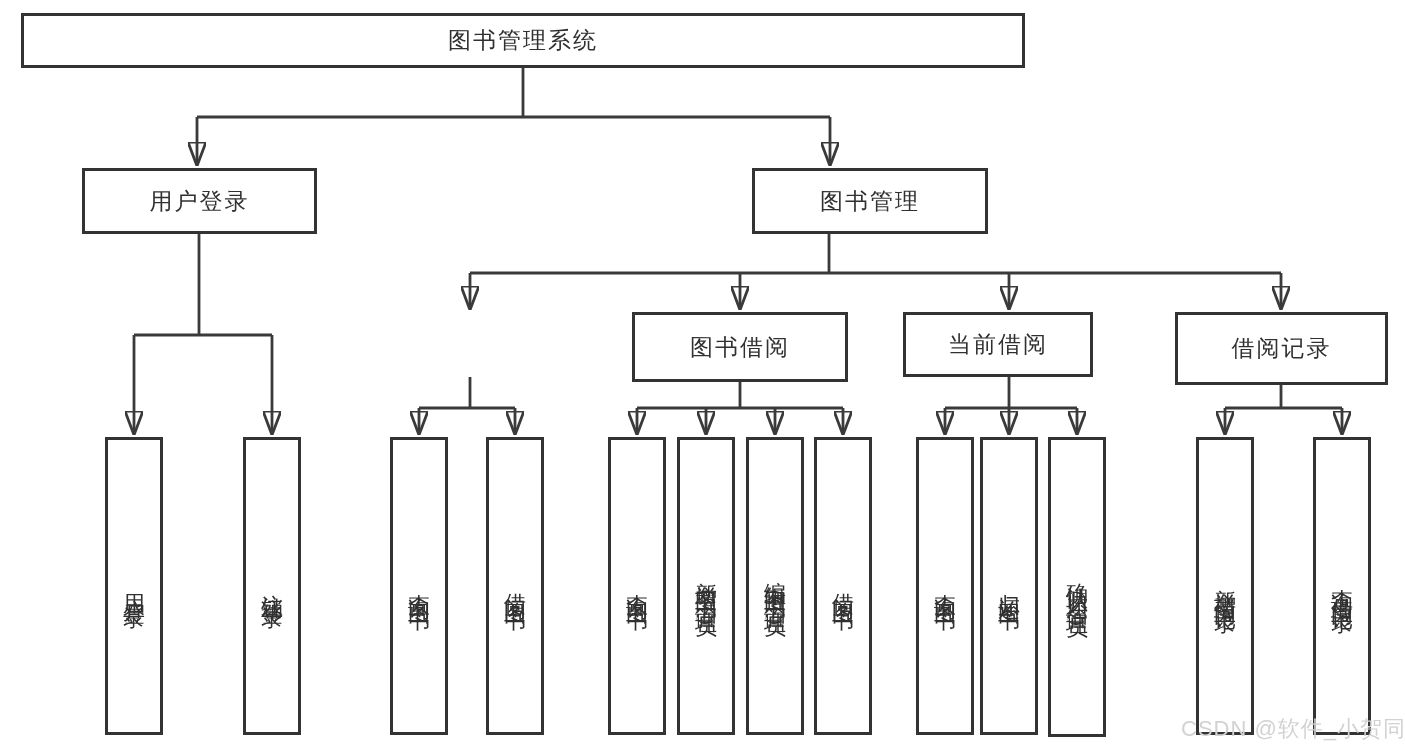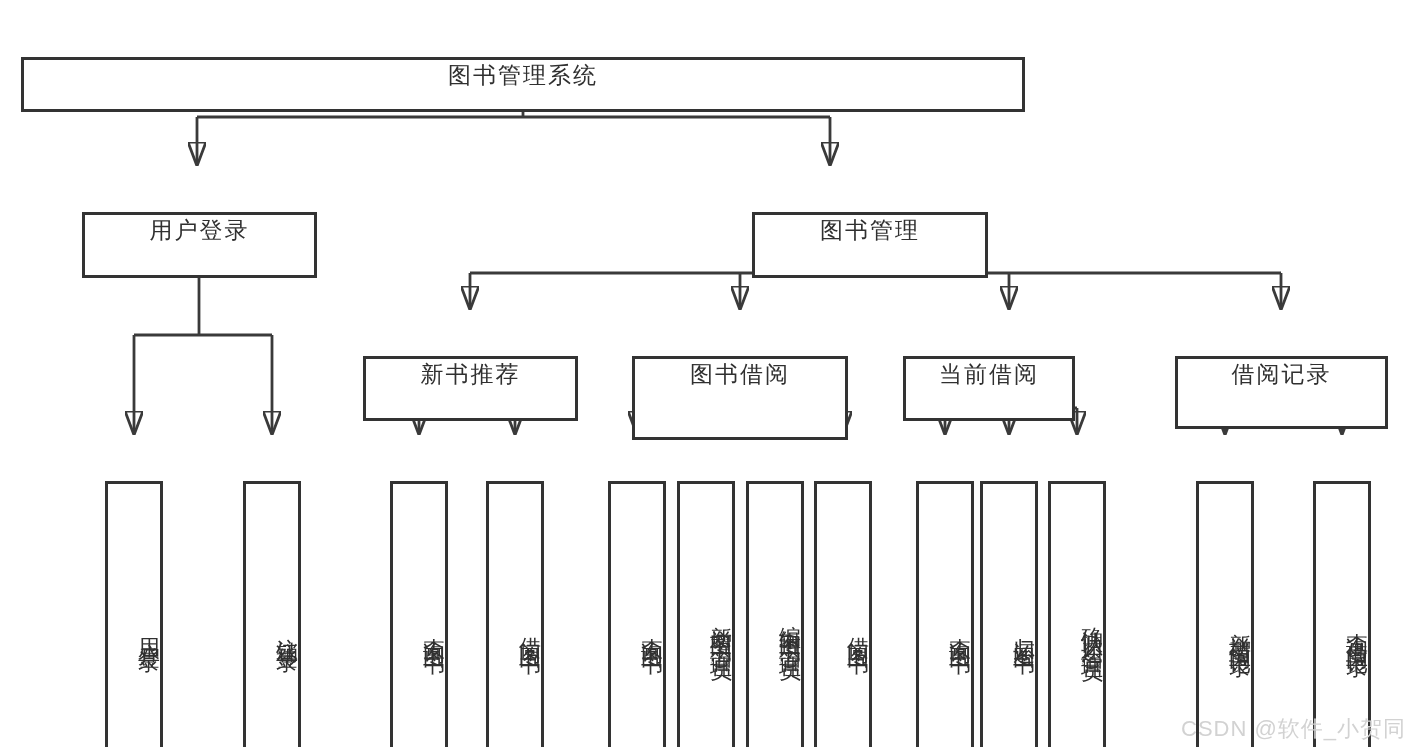--- a/index.html
+++ b/index.html
@@ -9,23 +9,22 @@
     background:#ffffff;
     font-family:"Liberation Sans", sans-serif;
     color:#303030;
     overflow:hidden;
   }
   .connectors{position:absolute;left:0;top:0;z-index:1;pointer-events:none;}
   .connectors path{stroke:#3a3a3a;stroke-width:2.8;fill:none;}
   .box{
     position:absolute;box-sizing:border-box;z-index:2;
     border:3px solid #333333;background:#ffffff;
-    display:flex;align-items:flex-start;justify-content:center;
+    display:flex;align-items:center;justify-content:center;
     color:#303030;
-    margin-top:44px;
   }
   .box.h{font-size:23px;letter-spacing:2px;}
   .box.v{
     writing-mode:vertical-rl;
     font-size:22px;letter-spacing:5px;
     line-height:1;
   }
   .watermark{
     position:absolute;z-index:3;
     left:1181px;top:714px;
@@ -90,27 +89,24 @@
     <span>图书管理系统</span>
   </div>
 
   <div class="box h" style="left:82px;top:168px;width:235px;height:66px">
     <span>用户登录</span>
   </div>
   <div class="box h" style="left:752px;top:168px;width:236px;height:66px">
     <span>图书管理</span>
   </div>
 
-  <div class="box h" style="left:363px;top:312px;width:215px;height:65px">
-    <span>新书推荐</span>
-  </div>
-  <div class="box h" style="left:632px;top:312px;width:216px;height:84px">
+  <div class="box h" style="left:632px;top:312px;width:216px;height:70px">
     <span>图书借阅</span>
   </div>
-  <div class="box h" style="left:903px;top:312px;width:172px;height:65px">
+  <div class="box h" style="left:903px;top:312px;width:190px;height:65px">
     <span>当前借阅</span>
   </div>
   <div class="box h" style="left:1175px;top:312px;width:213px;height:73px">
     <span>借阅记录</span>
   </div>
 
   <div class="box v" style="left:105px;top:437px;width:58px;height:298px">
     <span>用户登录</span>
   </div>
   <div class="box v" style="left:243px;top:437px;width:58px;height:298px">

